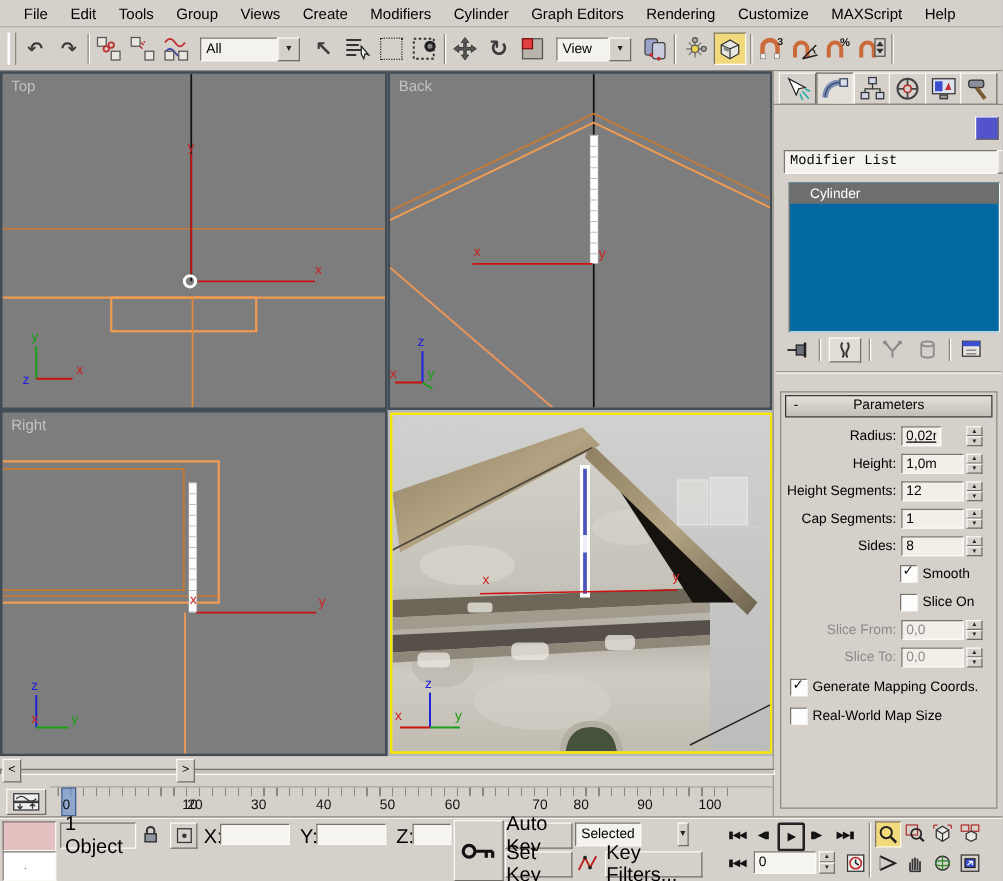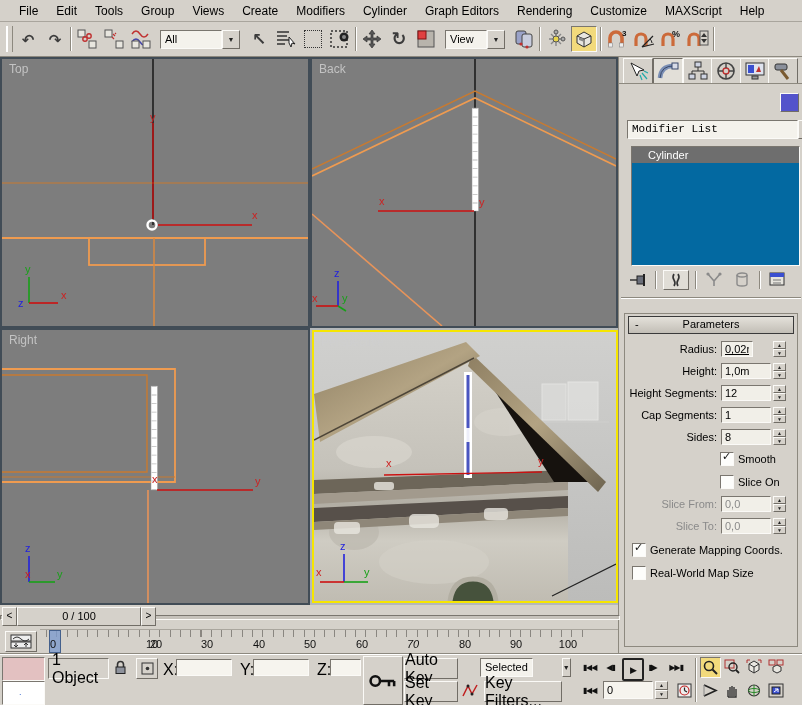--- a/index.html
+++ b/index.html
@@ -509,21 +509,20 @@
     <span class="cblabel" style="left:25px;top:230px;">Generate Mapping Coords.</span>
 
     <div class="cb" style="left:7px;top:252px;"></div>
     <span class="cblabel" style="left:25px;top:253px;">Real-World Map Size</span>
   </div>
 </div>
 
 <div class="abs" style="left:0;top:605px;width:618px;height:24px;background:#d5d1ca;">
   <div class="abs sunk" style="left:0;top:10px;width:618px;height:3px;background:#c6c2bb;"></div>
   <div class="abs tsbtn" style="left:2px;top:2px;width:13px;height:17px;line-height:16px;">&lt;</div>
-  <div class="abs tsbtn" style="left:17px;top:2px;width:122px;height:17px;line-height:16px;font-size:11px;">0 / 100</div>
   <div class="abs tsbtn" style="left:141px;top:2px;width:13px;height:17px;line-height:16px;">&gt;</div>
 </div>
 
 <div class="abs" style="left:0;top:629px;width:618px;height:24px;background:#d5d1ca;">
   <div class="abs raised flexc" style="left:5px;top:2px;width:30px;height:19px;">
     <svg width="22" height="15" viewBox="0 0 22 15">
         <rect x="1" y="1" width="20" height="6" fill="#eee" stroke="#333"></rect>
         <path d="M3 5 q4 -4 8 0 q4 4 8 0" fill="none" stroke="#333"></path>
         <rect x="1" y="8" width="20" height="6" fill="#eee" stroke="#333"></rect>
         <path d="M6 9 v4 m-2 -2 l2 2 2 -2 M16 13 v-4 m-2 2 l2 -2 2 2" stroke="#333" fill="none"></path>
@@ -532,21 +531,21 @@
   <div class="abs" style="left:40px;top:0;width:578px;height:24px;border-top:1px solid #aaa69e;">
     <div class="abs" style="left:6px;top:0;width:545px;height:7px;background:repeating-linear-gradient(90deg,#8a8680 0 1px,transparent 1px 10.3px);"></div>
     <div class="abs" style="left:9px;top:0;width:10px;height:21px;background:rgba(125,155,205,.8);border:1px solid #44608c;"></div>
     <span class="ruler-num" style="left:13px;">0</span>
     <span class="ruler-num" style="left:64px;margin-left:48px;">10</span>
     <span class="ruler-num" style="left:116px;">20</span>
     <span class="ruler-num" style="left:167px;">30</span>
     <span class="ruler-num" style="left:219px;">40</span>
     <span class="ruler-num" style="left:270px;">50</span>
     <span class="ruler-num" style="left:322px;">60</span>
-    <span class="ruler-num" style="left:373px;font-style:italic;">70</span>
+    <span class="ruler-num" style="left:392px;">70</span>
     <span class="ruler-num" style="left:425px;">80</span>
     <span class="ruler-num" style="left:476px;">90</span>
     <span class="ruler-num" style="left:528px;">100</span>
   </div>
 </div>
 
 <div class="abs" style="left:0;top:653px;width:802px;height:52px;background:#d5d1ca;border-top:1px solid #8d897f;box-shadow:inset 0 1px 0 #fff;">
 
   <div class="abs sunk" style="left:2px;top:3px;width:41px;height:22px;background:#e3c1c1;"></div>
   <div class="abs sunk" style="left:2px;top:27px;width:41px;height:22px;background:#fff;">
@@ -586,21 +585,21 @@
   </div>
 
 
   <div class="abs raised flexc" style="left:404px;top:4px;width:52px;height:19px;">
       <span class="sbtext">Auto Key</span>
     </div>
   <div class="abs raised flexc" style="left:404px;top:27px;width:52px;height:19px;">
       <span class="sbtext">Set Key</span>
     </div>
 
-  <div class="combo abs" style="left:480px;top:4px;width:87px;gap:29px;">
+  <div class="combo abs" style="left:460px;top:4px;width:87px;gap:29px;">
     <div class="cfield" style="flex:1;">Selected</div>
     <div class="carrow">
         <span>▼</span>
       </div>
   </div>
 
   <div class="abs flexc" style="left:460px;top:27px;width:20px;height:19px;">
     <svg width="16" height="15" viewBox="0 0 16 15">
         <path d="M1 13 L6 3 L10 11 L15 2" fill="none" stroke="#c02020" stroke-width="1.5"></path>
         <circle cx="6" cy="3" r="1.5" fill="#222"></circle>

